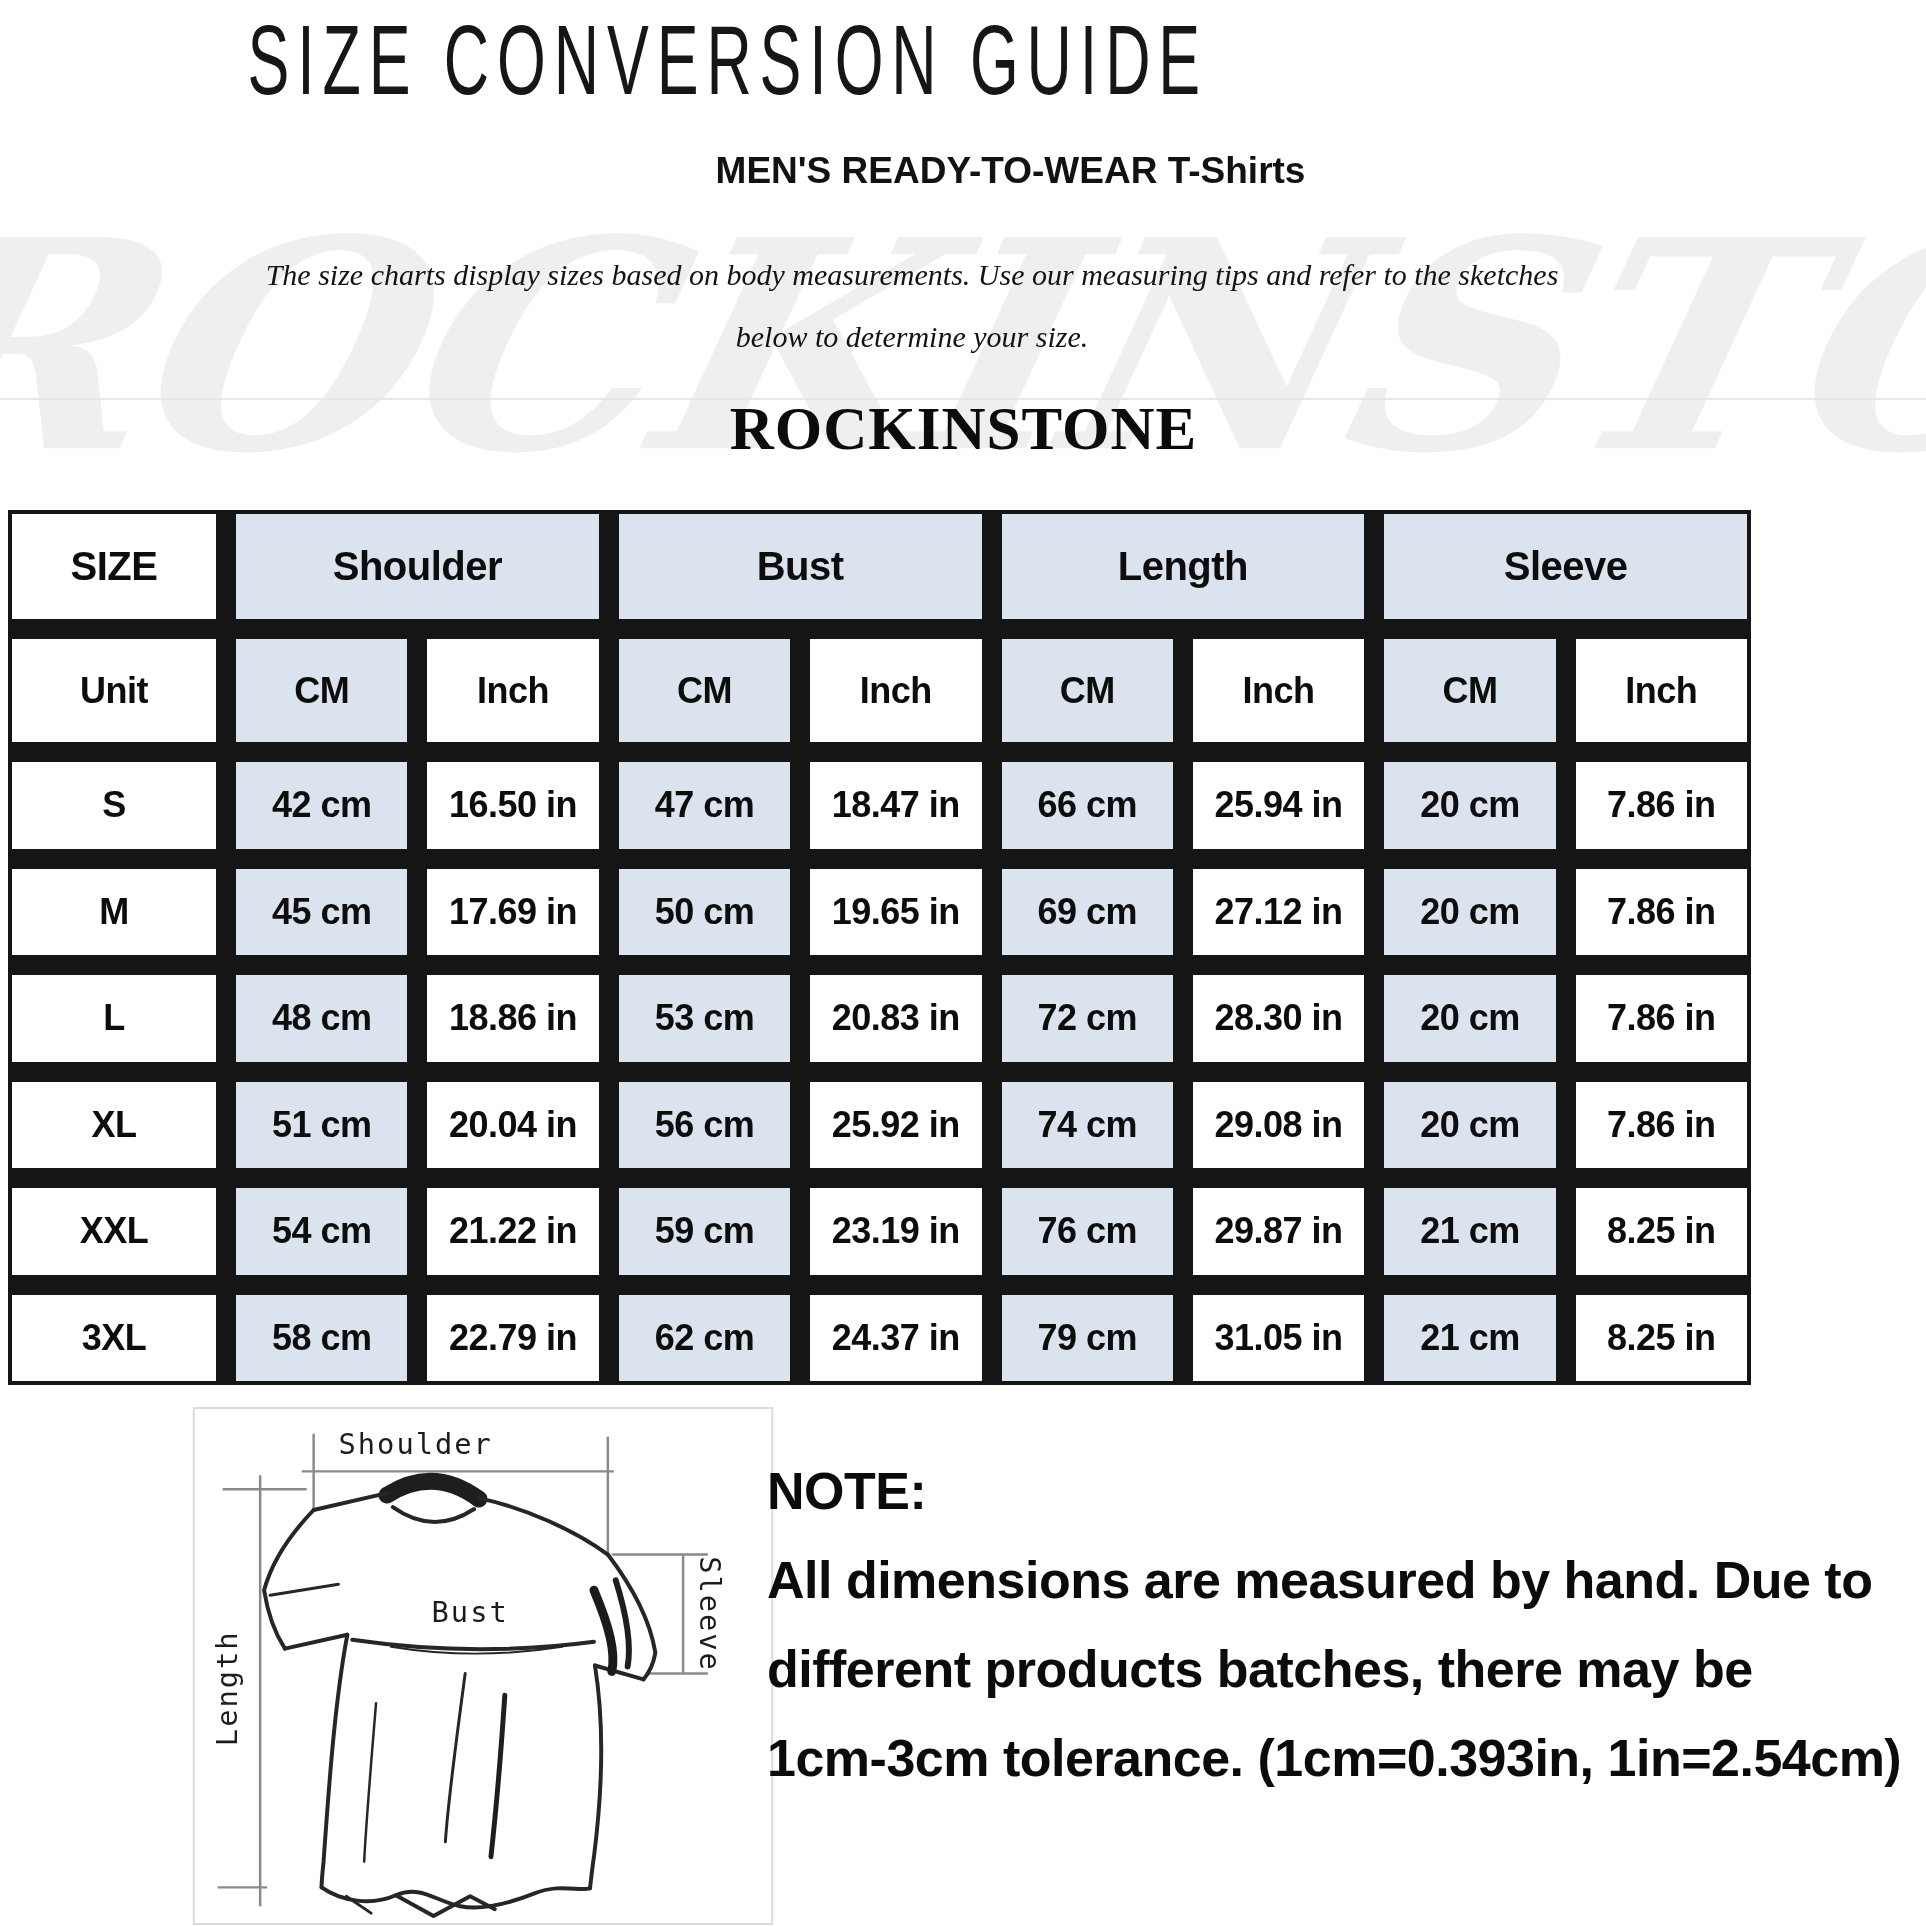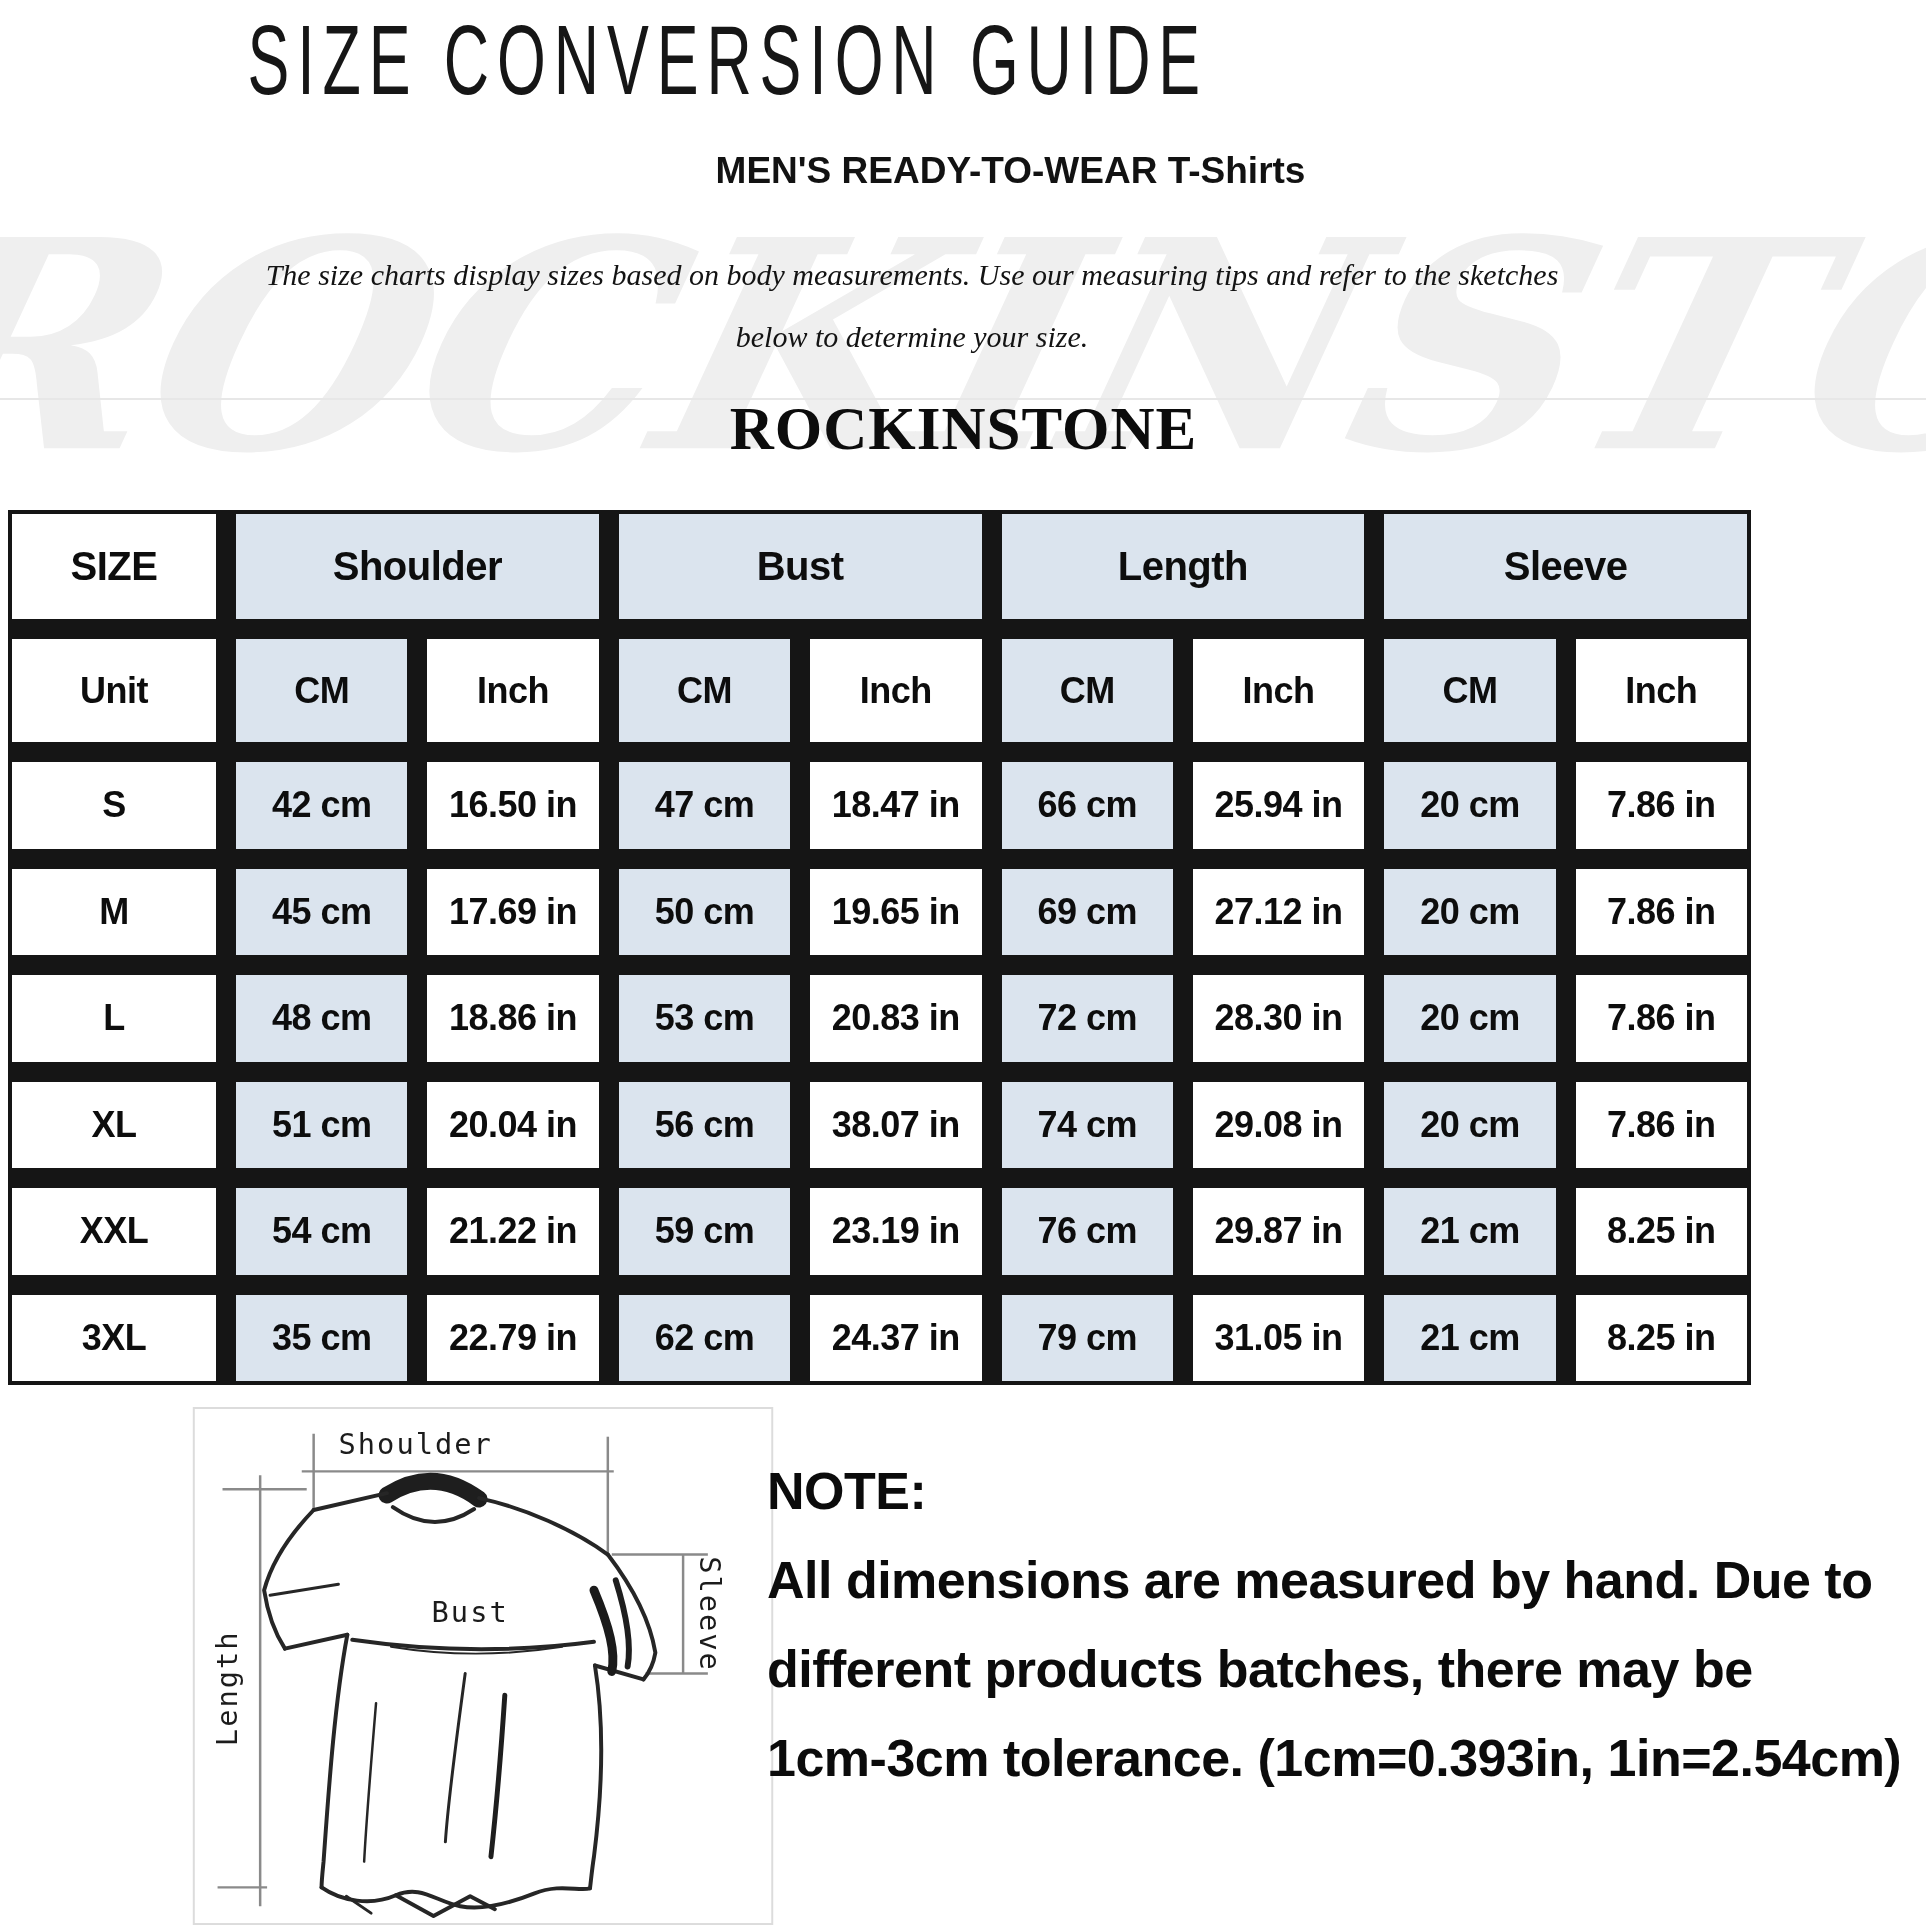--- a/index.html
+++ b/index.html
@@ -106,38 +106,38 @@
     <div class="c v">20.83 in</div>
     <div class="c b v">72 cm</div>
     <div class="c v">28.30 in</div>
     <div class="c b v">20 cm</div>
     <div class="c v">7.86 in</div>
 
     <div class="c sz">XL</div>
     <div class="c b v">51 cm</div>
     <div class="c v">20.04 in</div>
     <div class="c b v">56 cm</div>
-    <div class="c v">38.07 in</div>
+    <div class="c v">25.92 in</div>
     <div class="c b v">74 cm</div>
     <div class="c v">29.08 in</div>
     <div class="c b v">20 cm</div>
     <div class="c v">7.86 in</div>
 
     <div class="c sz">XXL</div>
     <div class="c b v">54 cm</div>
     <div class="c v">21.22 in</div>
     <div class="c b v">59 cm</div>
     <div class="c v">23.19 in</div>
     <div class="c b v">76 cm</div>
     <div class="c v">29.87 in</div>
     <div class="c b v">21 cm</div>
     <div class="c v">8.25 in</div>
 
     <div class="c sz">3XL</div>
-    <div class="c b v">35 cm</div>
+    <div class="c b v">58 cm</div>
     <div class="c v">22.79 in</div>
     <div class="c b v">62 cm</div>
     <div class="c v">24.37 in</div>
     <div class="c b v">79 cm</div>
     <div class="c v">31.05 in</div>
     <div class="c b v">21 cm</div>
     <div class="c v">8.25 in</div>
   </div>
 
   <svg class="sketch" width="634" height="521" viewBox="0 0 640 526">

